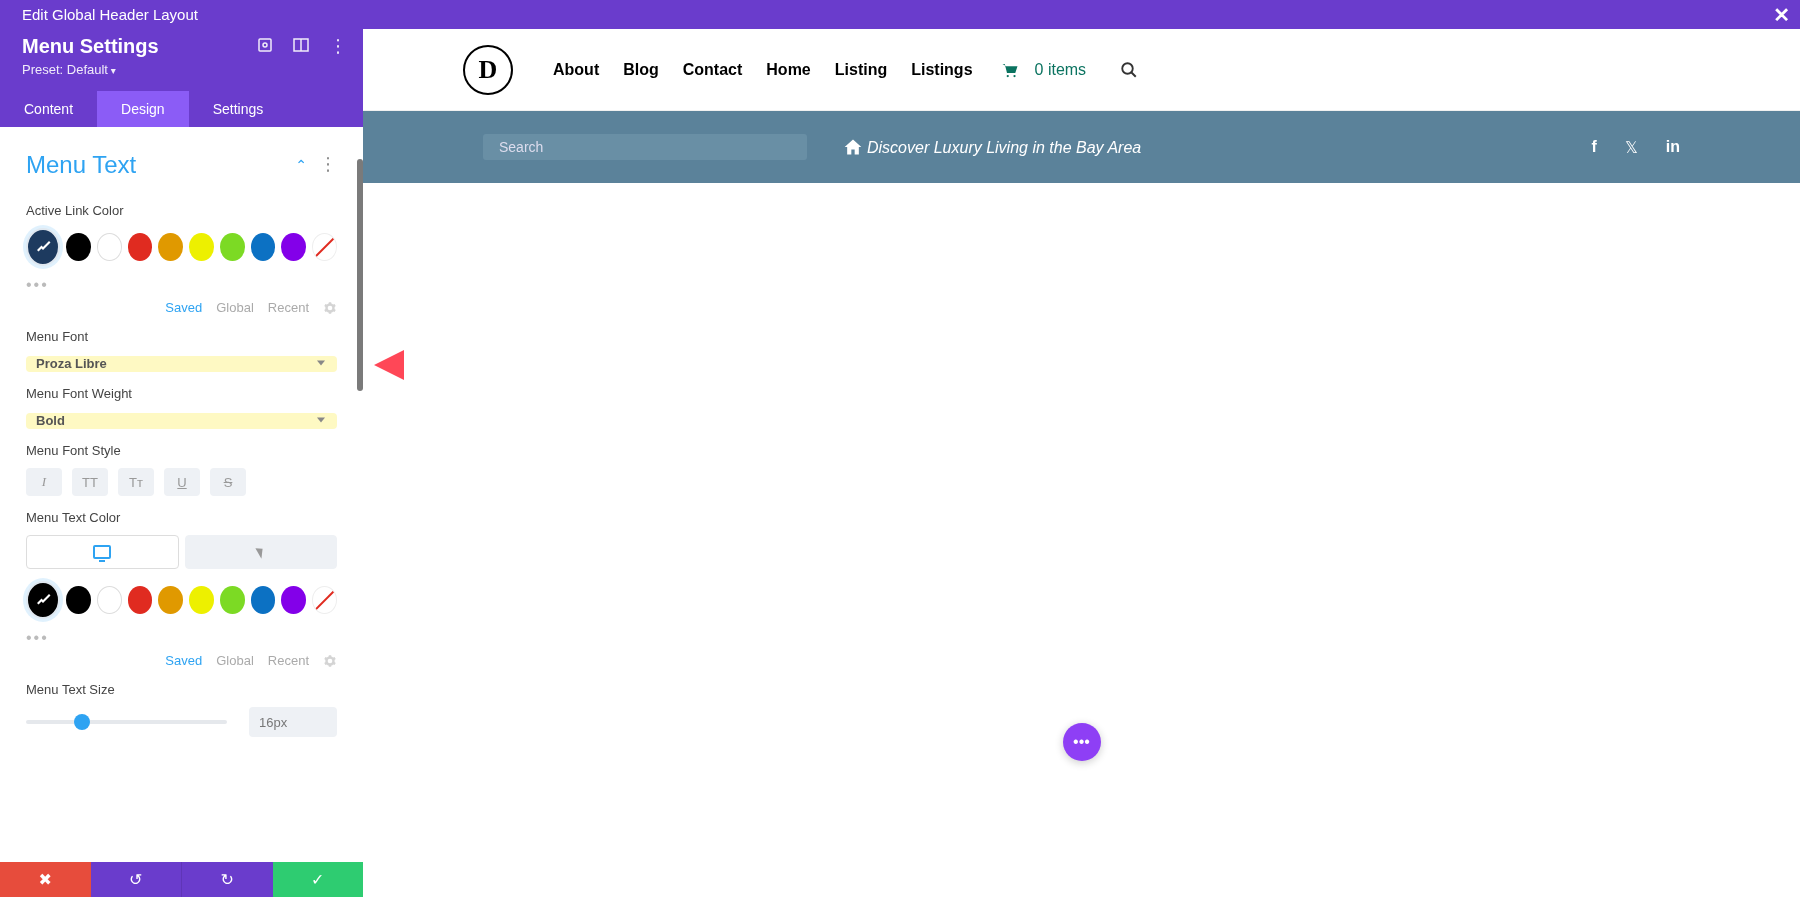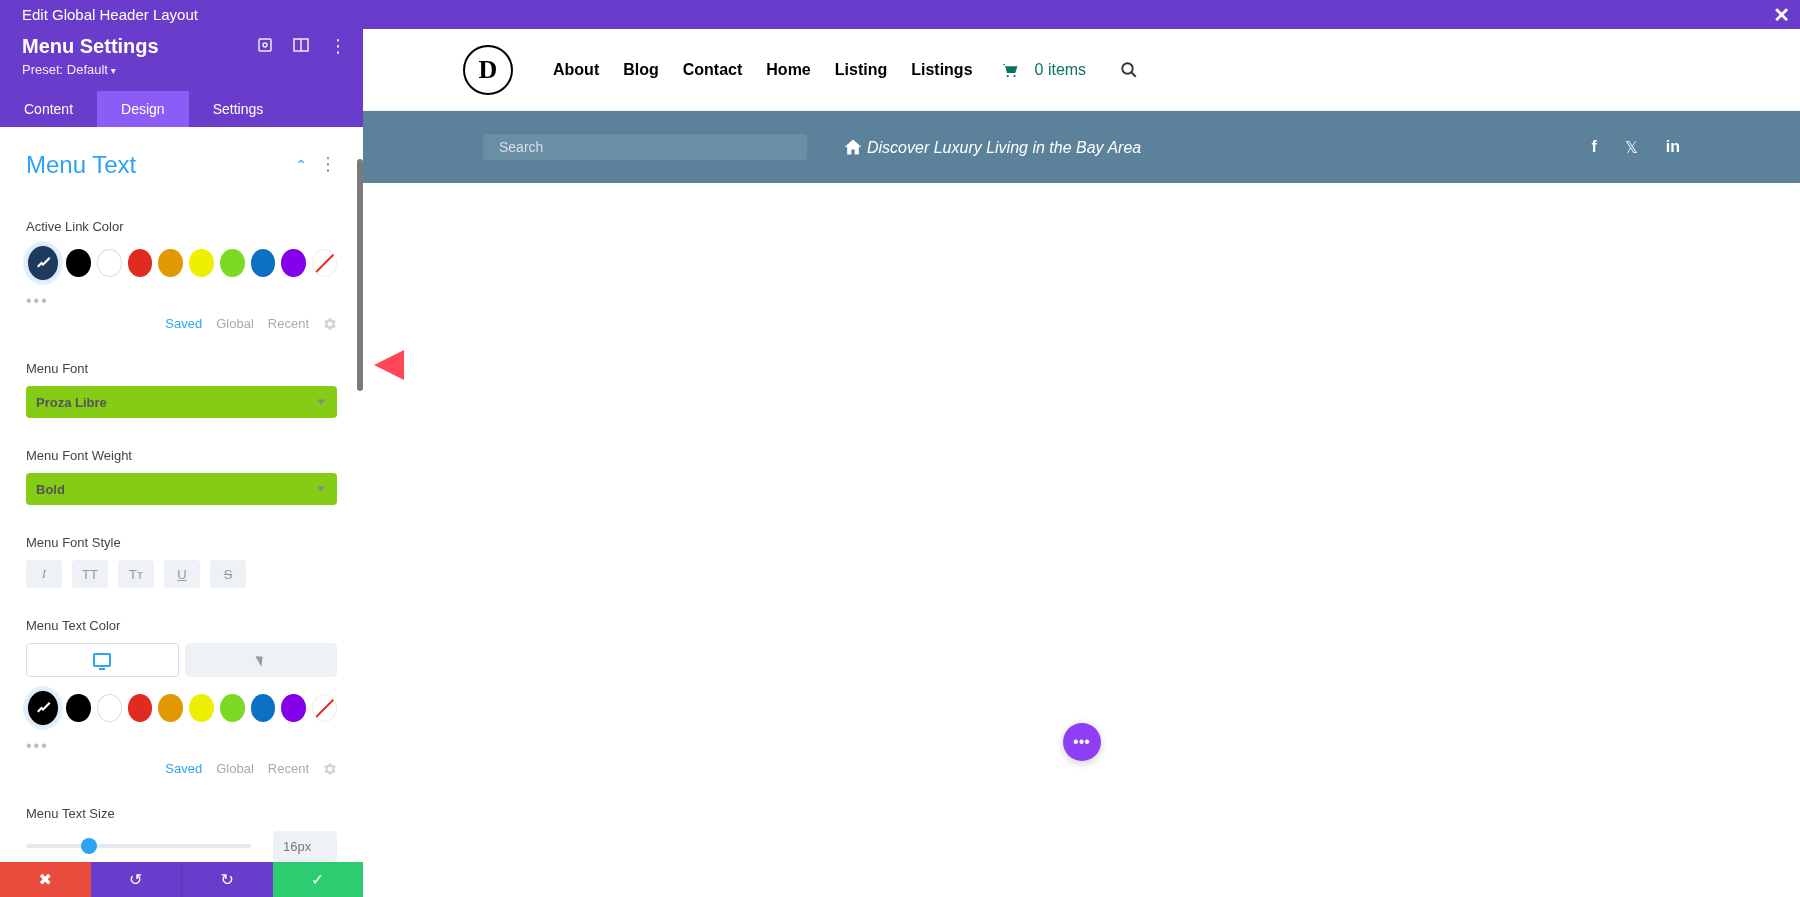--- a/index.html
+++ b/index.html
@@ -16,61 +16,61 @@
 .sidebar{width:363px;position:absolute;left:0;top:25px;bottom:0;background:#fff;display:flex;flex-direction:column}
 .tabs{display:flex;background:#6a3ccc;height:36px}
 .tab{flex:none;padding:0 24px;display:flex;align-items:center;color:#fff;font-size:14px;cursor:pointer}
 .tab.active{background:#8b5cf6}
 .panel-content{flex:1;overflow-y:auto;padding:8px 26px 10px;position:relative}
 .section-head{display:flex;justify-content:space-between;align-items:center;padding:16px 0 10px}
 .section-title{color:#2ea3f2;font-size:24px;font-weight:500}
 .section-icons{display:flex;gap:12px;align-items:center;color:#2ea3f2}
 .section-icons .chevron{font-size:14px}
 .section-icons .dots{color:#888;font-size:18px;line-height:0.3}
-.field-label{font-size:13px;color:#444;font-weight:500;margin-top:30px;margin-bottom:10px}
+.field-label{font-size:13px;color:#444;font-weight:500;margin-top:14px;margin-bottom:10px}
 .swatches{display:flex;gap:6px;margin-bottom:8px;align-items:center;position:relative}
 .swatch{width:28px;height:28px;border-radius:50%;cursor:pointer}
 .swatch.picker{width:38px;height:38px;display:flex;align-items:center;justify-content:center;border:2px solid #e0e8f0;box-shadow:0 0 0 3px rgba(46,163,242,0.15)}
 .swatch.black{background:#000}
 .swatch.white{background:#fff;border:1px solid #ddd}
 .swatch.red{background:#e02b20}
 .swatch.orange{background:#e09900}
 .swatch.yellow{background:#edf000}
 .swatch.green{background:#7cda24}
 .swatch.blue{background:#0c71c3}
 .swatch.purple{background:#8300e9}
 .swatch.none{background:#fff;border:1px solid #eee;position:relative;overflow:hidden}
 .swatch.none::after{content:'';position:absolute;width:140%;height:2px;background:#e02b20;top:50%;left:-20%;transform:rotate(-45deg)}
 .picker.navy{background:#1d3a5f}
 .picker.black-p{background:#000}
 .picker svg{width:18px;height:18px}
 .more-dots{color:#bbb;padding:2px 0 6px;font-size:16px;letter-spacing:2px}
 .color-meta{display:flex;gap:14px;align-items:center;justify-content:flex-end;font-size:13px;color:#aaa;margin-bottom:4px}
 .color-meta .saved{color:#2ea3f2;font-weight:500}
 .gear-icon{width:14px;height:14px;opacity:0.5}
-.select{width:100%;height:32px;background:#84cc16;border:none;border-radius:4px;padding:8px 10px;font-size:13px;color:#555;font-weight:600;appearance:none;position:relative}
+.select{width:100%;height:16px;background:#fef9c3;border:none;border-radius:4px;padding:8px 10px;font-size:13px;color:#555;font-weight:600;appearance:none;position:relative}
 .select-wrap{position:relative}
 .select-wrap::after{content:'';position:absolute;right:12px;top:50%;transform:translateY(-50%);border-left:4px solid transparent;border-right:4px solid transparent;border-top:5px solid #888}
 .select-wrap::before{content:'';position:absolute;right:12px;top:35%;transform:translateY(-50%);border-left:4px solid transparent;border-right:4px solid transparent;border-bottom:5px solid #888}
 .style-btns{display:flex;gap:10px}
 .style-btn{width:36px;height:28px;background:#eef1f5;border:none;border-radius:4px;color:#999;font-size:13px;cursor:pointer;display:flex;align-items:center;justify-content:center}
 .style-btn.italic{font-style:italic;font-family:serif}
 .style-btn.strike{text-decoration:line-through}
 .style-btn.underline{text-decoration:underline}
 .color-tabs{display:flex;gap:6px}
 .ct{flex:1;height:34px;border:1px solid #e5e8ec;background:#fff;border-radius:4px;display:flex;align-items:center;justify-content:center;cursor:pointer}
 .ct.active{border-color:#ddd}
 .ct.inactive{background:#eef1f5;border-color:#eef1f5}
 .monitor-icon{width:18px;height:14px;border:2px solid #2ea3f2;border-radius:2px;position:relative}
 .monitor-icon::after{content:'';position:absolute;width:6px;height:2px;background:#2ea3f2;bottom:-5px;left:50%;transform:translateX(-50%)}
 .cursor-icon{width:0;height:0;border-left:6px solid #999;border-top:4px solid transparent;border-bottom:8px solid transparent;transform:rotate(-30deg)}
 .slider-row{display:flex;gap:22px;align-items:center}
 .slider-track{flex:1;height:4px;background:#e5e8ec;border-radius:2px;position:relative}
 .slider-thumb{width:16px;height:16px;background:#2ea3f2;border-radius:50%;position:absolute;left:28%;top:50%;transform:translate(-50%,-50%);cursor:pointer}
-.size-input{width:64px;height:30px;background:#eef1f5;border:none;border-radius:4px;padding:0 10px;font-size:13px;color:#777}
+.size-input{width:88px;height:30px;background:#eef1f5;border:none;border-radius:4px;padding:0 10px;font-size:13px;color:#777}
 .scrollbar-indicator{position:absolute;right:0;top:134px;width:6px;height:232px;background:#7a7a7a;border-radius:3px}
 .footer-btns{display:flex;height:35px}
 .fbtn{flex:1;display:flex;align-items:center;justify-content:center;color:#fff;cursor:pointer}
 .fbtn.red{background:#e74c3c}
 .fbtn.purple1{background:#6a3ccc;border-right:1px solid rgba(0,0,0,0.1)}
 .fbtn.purple2{background:#6a3ccc}
 .fbtn.green{background:#2ecc71}
 .preview{position:absolute;left:363px;right:0;top:29px;bottom:0;background:#fff}
 .nav{height:82px;display:flex;align-items:center;padding:0 100px;gap:20px;border-bottom:1px solid #f0f0f0}
 .logo{width:50px;height:50px;border:2px solid #000;border-radius:50%;display:flex;align-items:center;justify-content:center;font-size:26px;font-weight:bold;font-family:serif}

